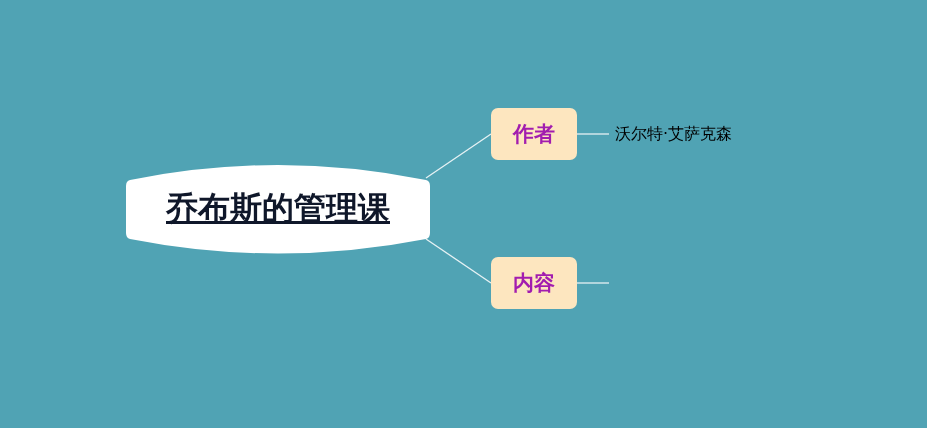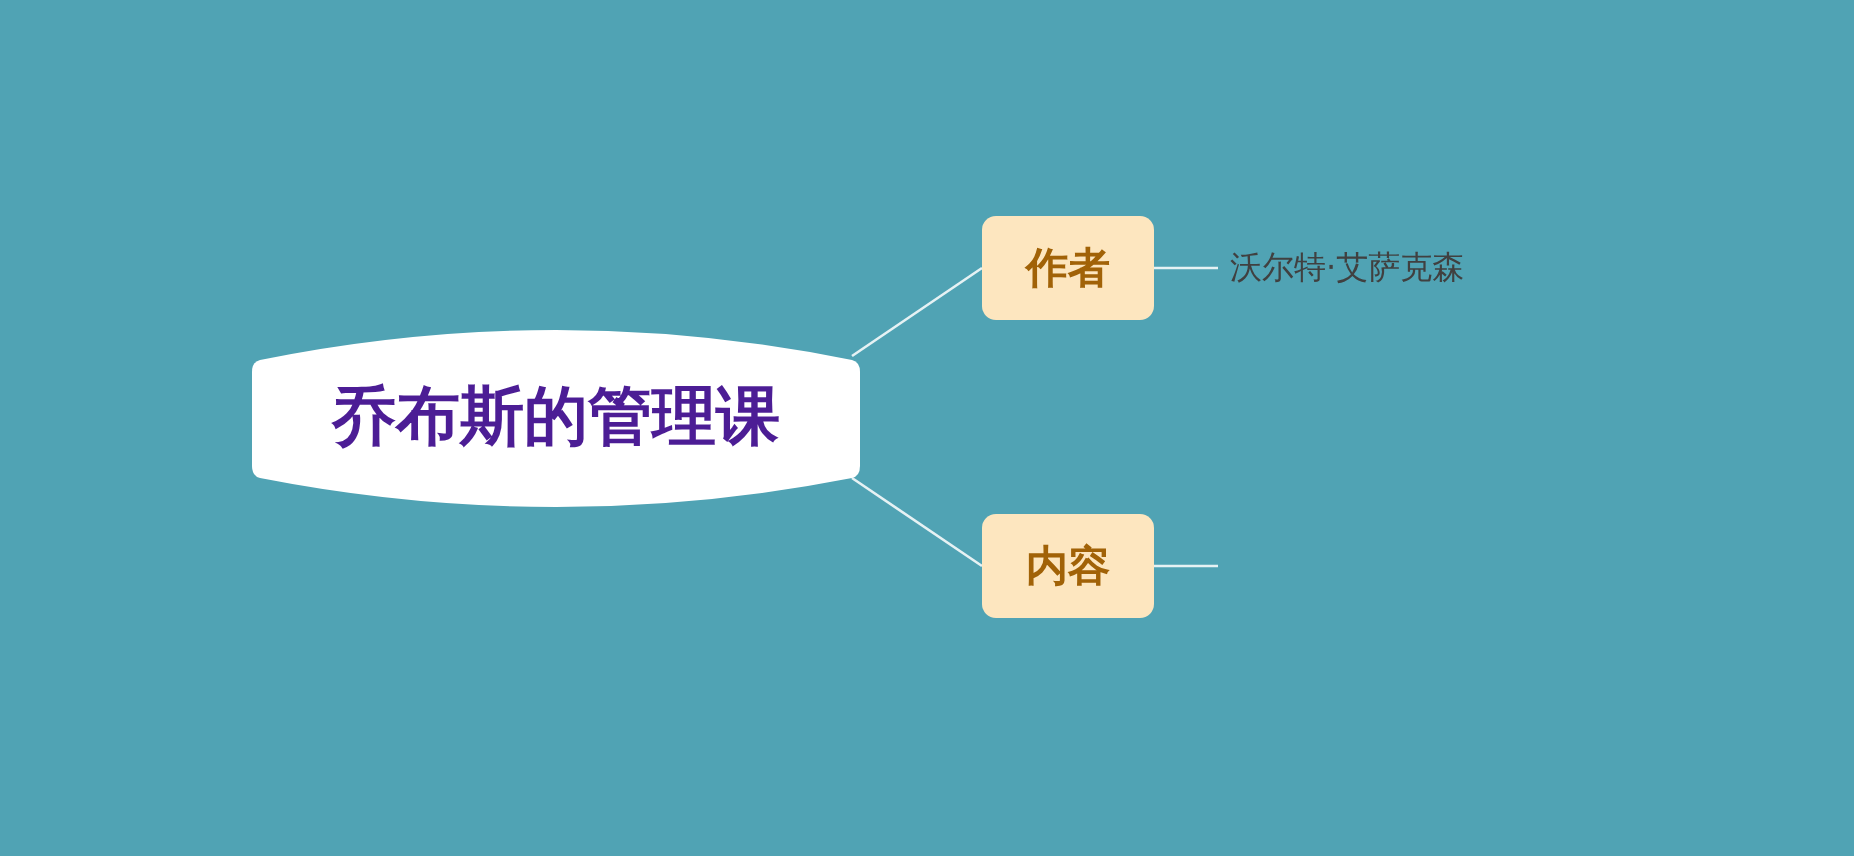--- a/index.html
+++ b/index.html
@@ -7,31 +7,32 @@
       width: 927px; height: 428px; position: relative; overflow: hidden;
       background: #50a3b4;
       font-family: "DejaVu Sans", "Liberation Sans", sans-serif;
     }
     .canvas { position: absolute; left: 0; top: 0; width: 927px; height: 428px; }
     .connectors { position: absolute; left: 0; top: 0; }
     .root-shape { position: absolute; left: 0; top: 0; }
     .root-label {
       position: absolute; left: 126px; top: 164px; width: 304px; height: 89px;
       display: flex; align-items: center; justify-content: center;
-      font-size: 32px; font-weight: bold; color: #4c1d95;
+      font-size: 32px; font-weight: bold; color: #0f172a;
       letter-spacing: 0px;
+      text-decoration: underline;
     }
     .branch {
       position: absolute; left: 491px; width: 86px; height: 52px;
       background: #fde6bf; border-radius: 7px;
       display: flex; align-items: center; justify-content: center;
-      font-size: 21px; font-weight: bold; color: #a16207;
+      font-size: 21px; font-weight: bold; color: #a21caf;
     }
     .leaf {
-      position: absolute; left: 615px; font-size: 16px; color: #404040;
+      position: absolute; left: 615px; font-size: 16px; color: #000000;
       line-height: 20px; white-space: nowrap;
     }
   </style>
 </head>
 <body>
 
 <div class="canvas">
   <svg class="connectors" width="927" height="428">
     <line x1="426" y1="178" x2="491" y2="134" stroke="#e6f2f4" stroke-width="1.3"></line>
     <line x1="426" y1="239" x2="491" y2="283" stroke="#e6f2f4" stroke-width="1.3"></line>

